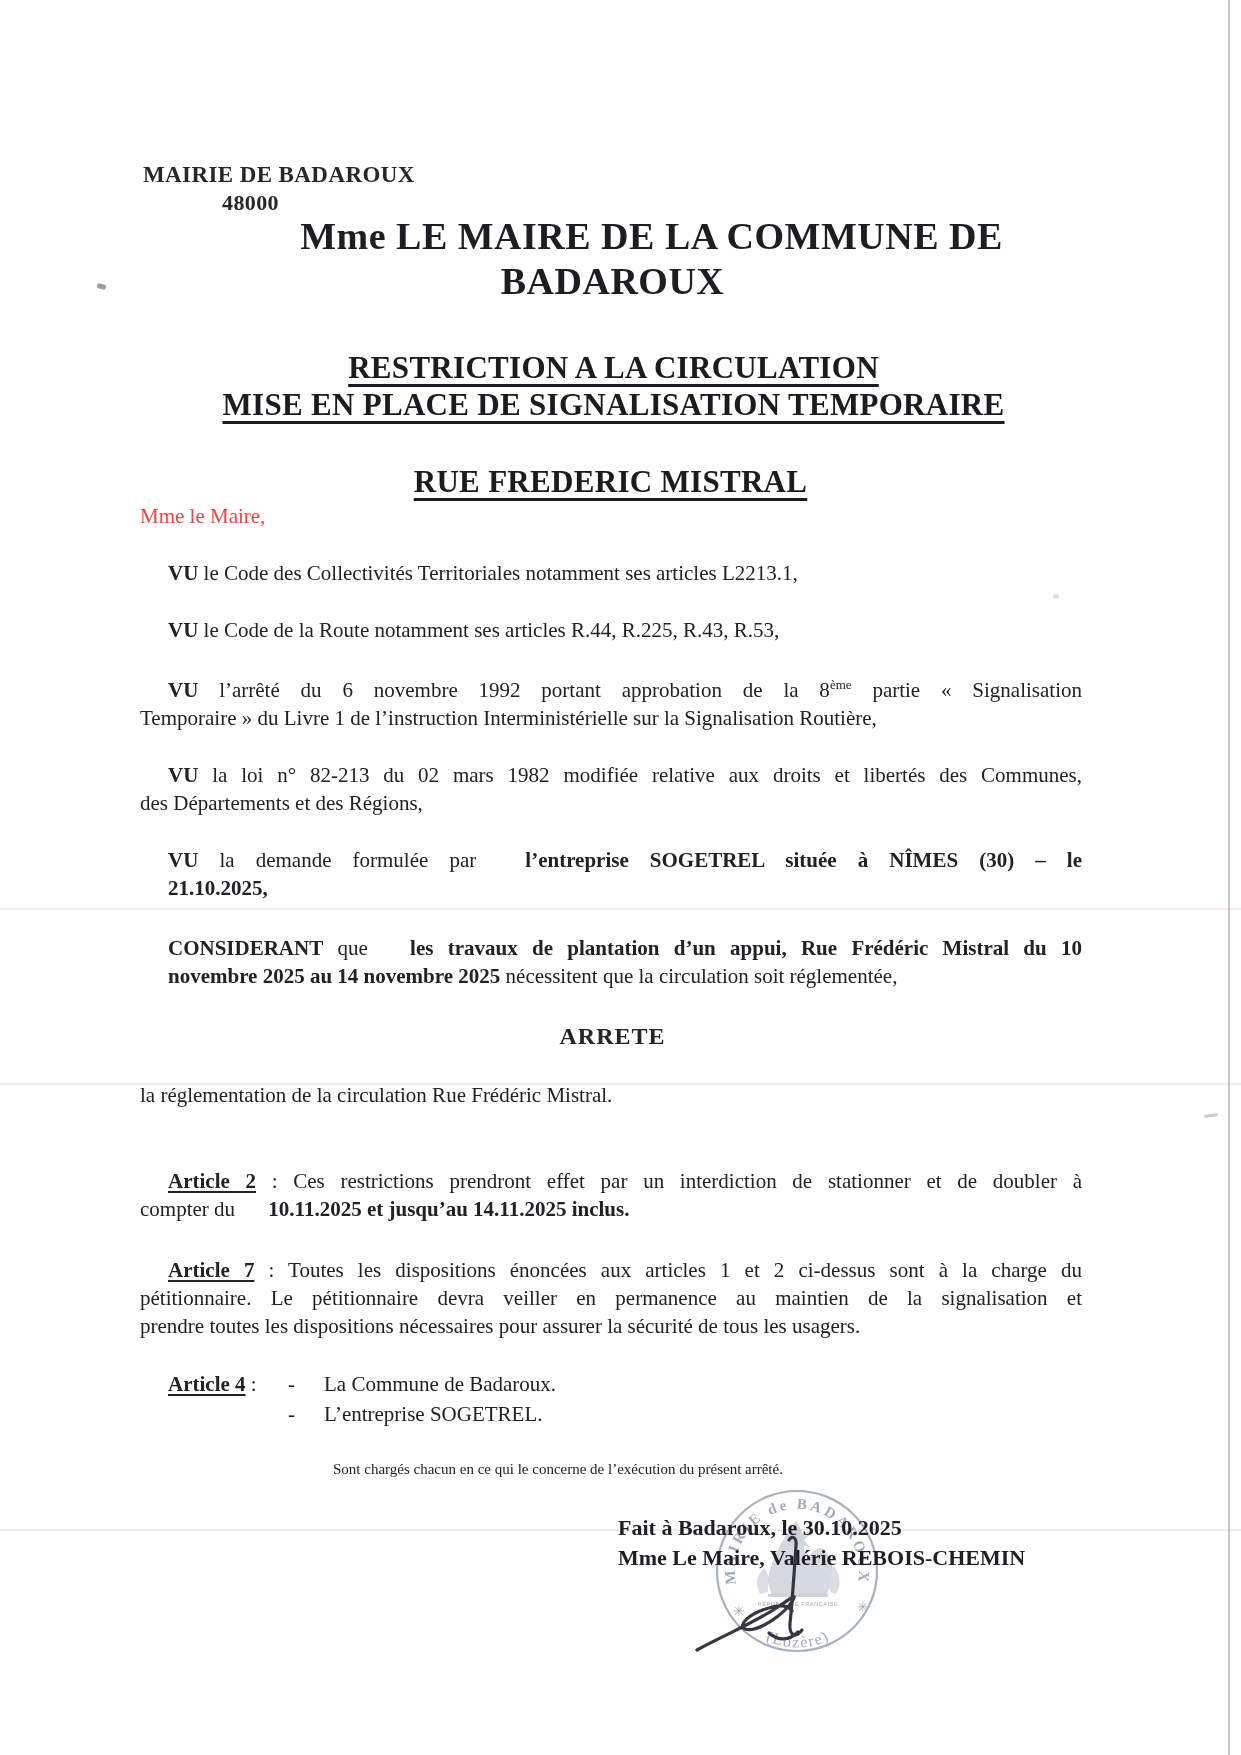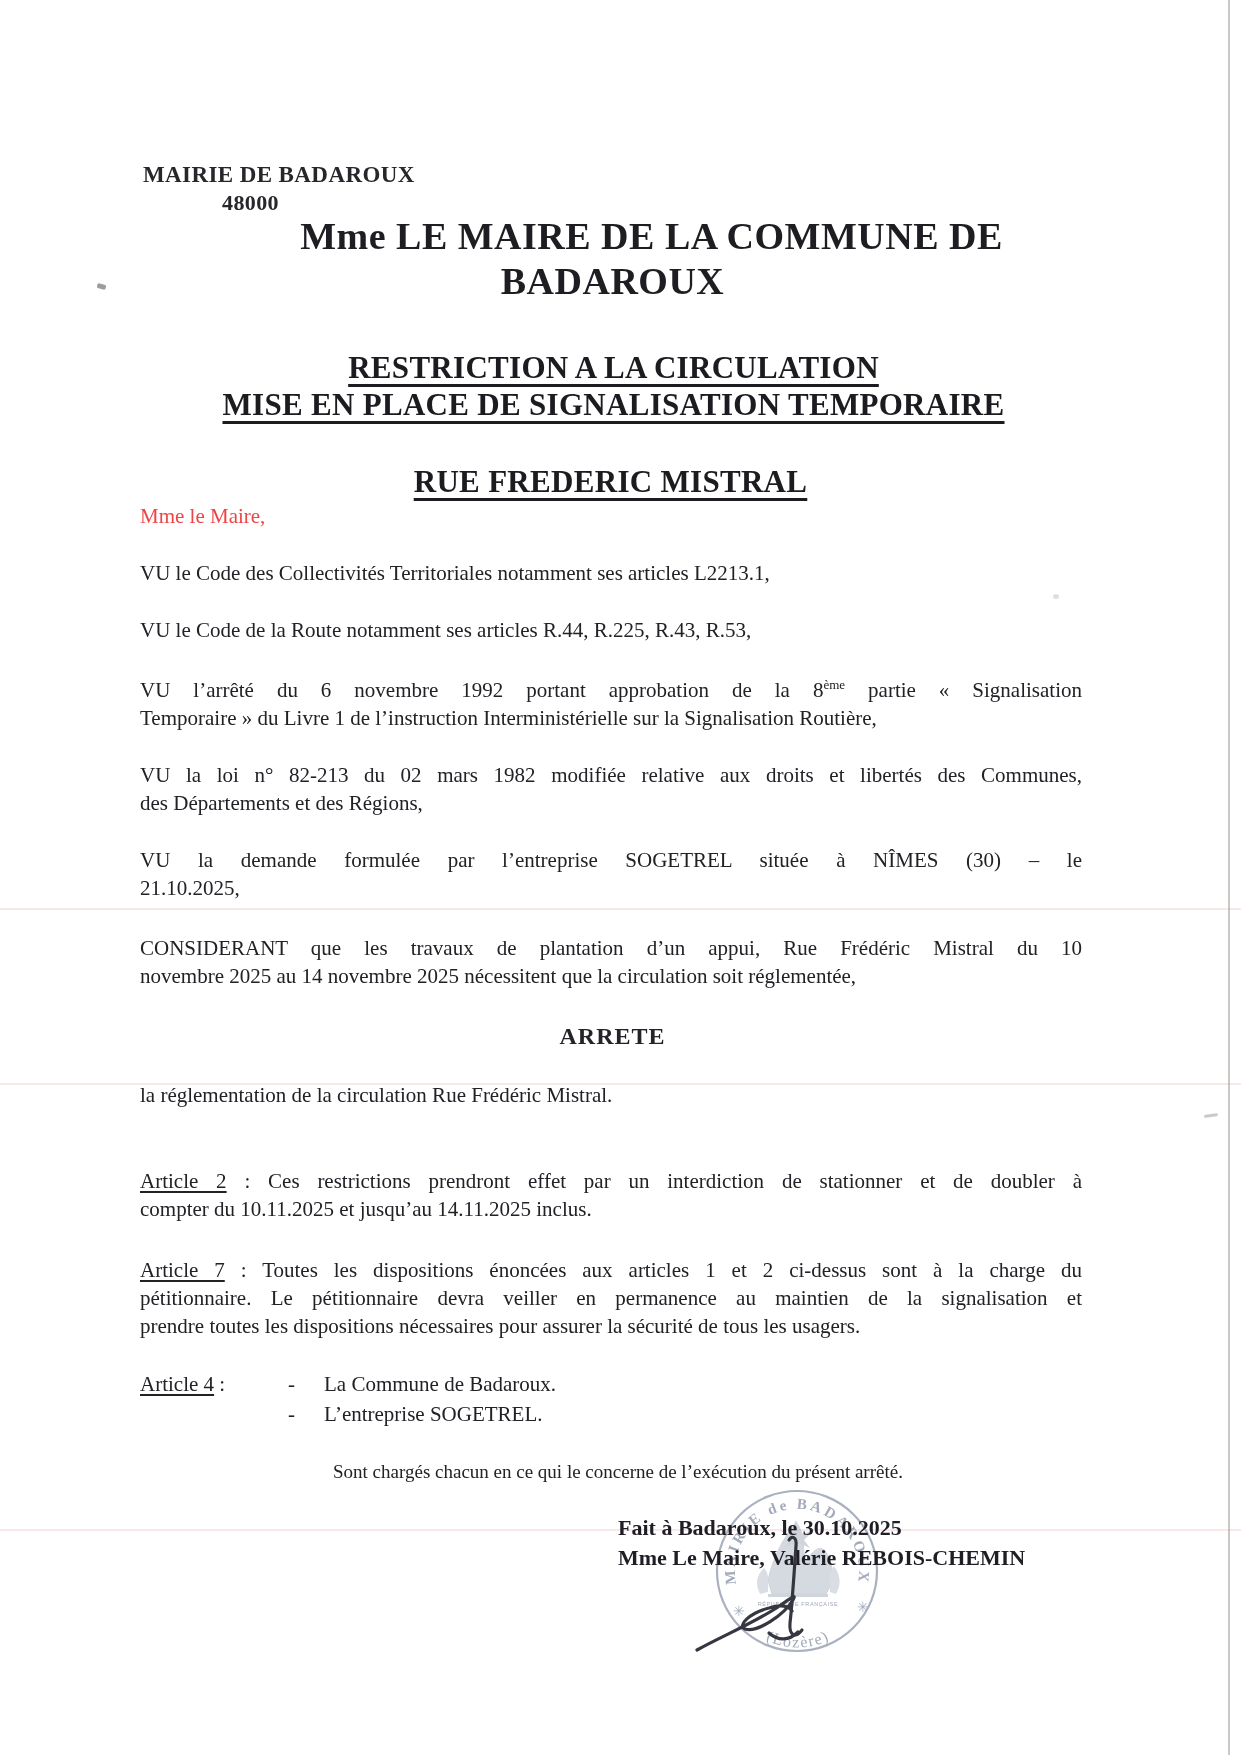--- a/index.html
+++ b/index.html
@@ -6,40 +6,40 @@
   body{background:#ffffff;}
   .page{
     position:relative;
     width:1241px;height:1755px;
     background:#ffffff;
     overflow:hidden;
     font-family:"Liberation Serif","DejaVu Serif",serif;
     color:#212126;
   }
   .abs{position:absolute;}
-  .b{font-weight:normal;}
+  .b{font-weight:bold;margin-left:28px;}
   .u{text-decoration:underline;text-decoration-thickness:2px;text-underline-offset:3px;}
   sup{font-size:0.62em;line-height:0;margin-top:32px;}
   
   .letterhead{font-size:23px;font-weight:bold;color:#26262b;letter-spacing:0.4px;}
   
   .center-anchor{transform:translateX(-50%);white-space:nowrap;}
   .doc-title{font-size:38px;font-weight:bold;color:#1d1d22;letter-spacing:0.5px;}
   .subject{font-size:31px;font-weight:bold;color:#1b1b20;letter-spacing:0.3px;
            text-align:center;line-height:37px;}
   .subject .hline, .street-line{
     text-decoration:underline;text-decoration-thickness:3px;text-underline-offset:6px;}
   .street{font-size:31px;font-weight:bold;color:#1b1b20;letter-spacing:0.3px;}
   .arrete{font-size:24px;font-weight:bold;color:#23232a;letter-spacing:1px;}
   
   .para{width:942px;font-size:21px;line-height:28px;color:#212126;}
   .para .line{min-height:28px;}
   .para .line.stretch{text-align:justify;text-align-last:justify;}
   .salutation{font-size:21px;color:#ef4444;}
-  .charge{font-size:19px;}
+  .charge{font-size:15px;}
   .fait{font-size:22px;font-weight:bold;line-height:30px;color:#1e1e24;white-space:nowrap;margin-left:40px;}
   
   .art4{font-size:21px;line-height:30px;}
   .a4label{display:inline-block;width:148px;}
   .a4dash{display:inline-block;width:36px;}
   .a4indent{margin-left:148px;}
   
   .stamp-layer{z-index:1;}
   .text-layer{z-index:2;}
   .sig-layer{z-index:3;pointer-events:none;}

